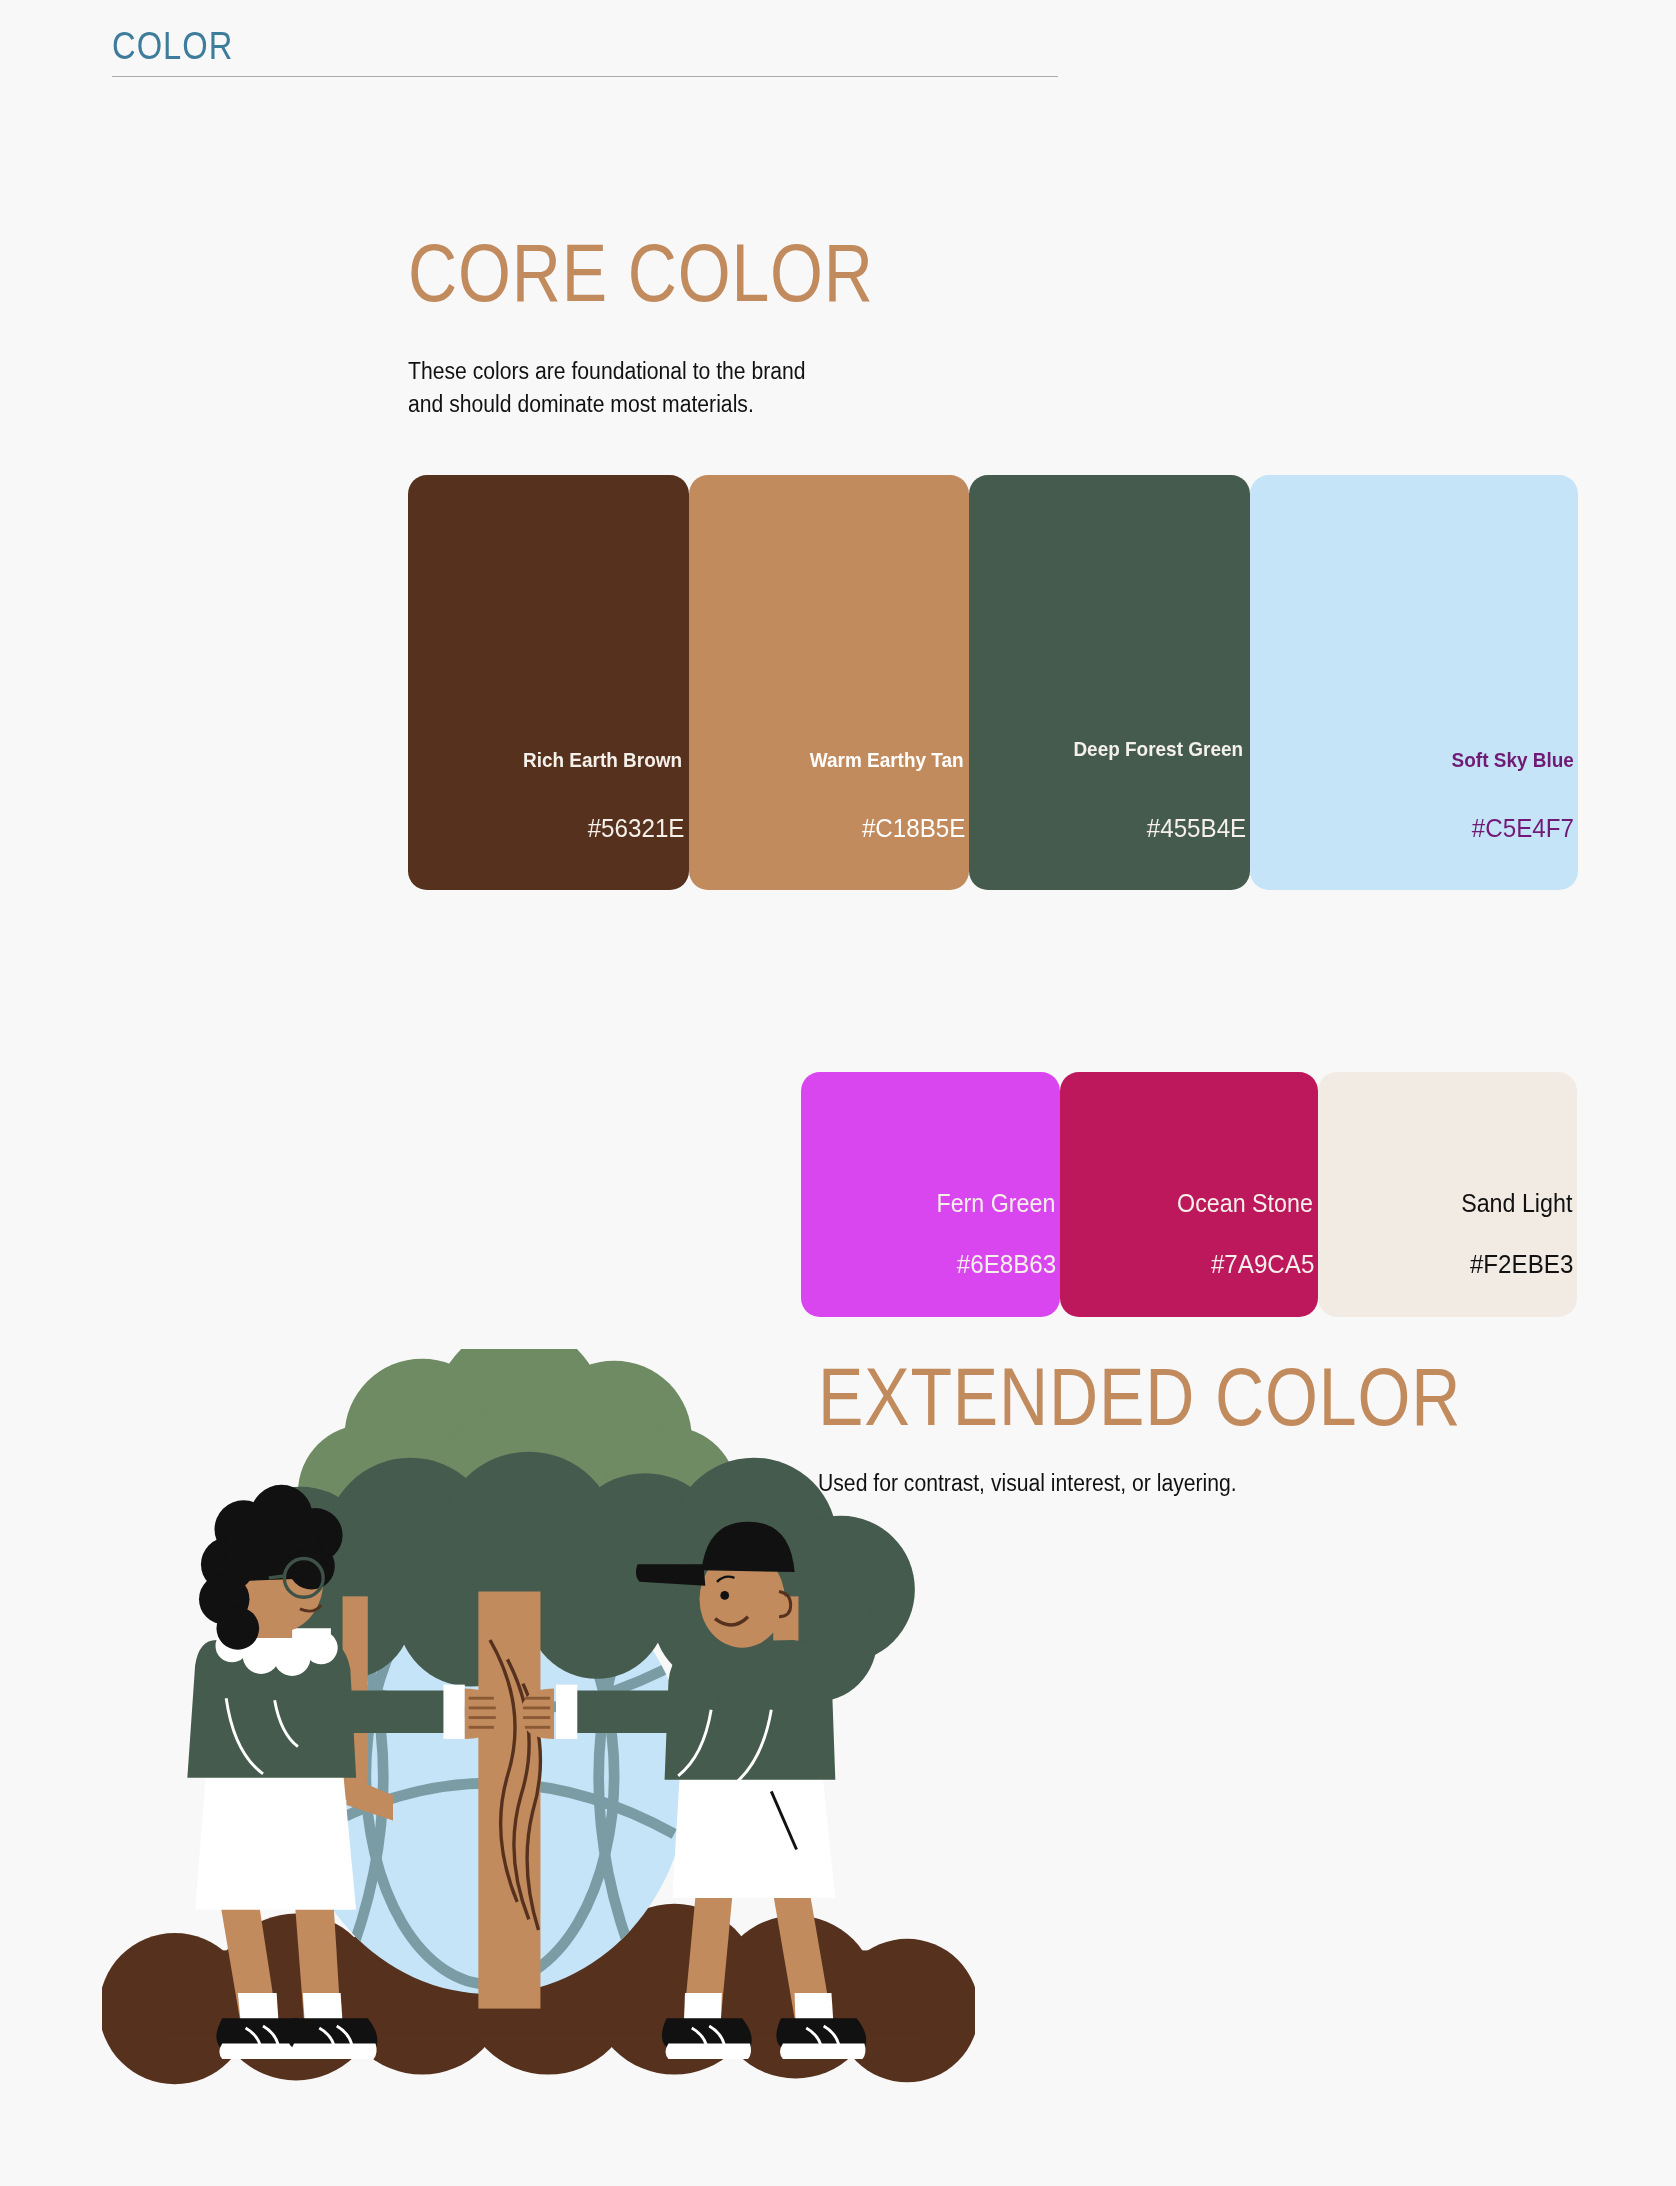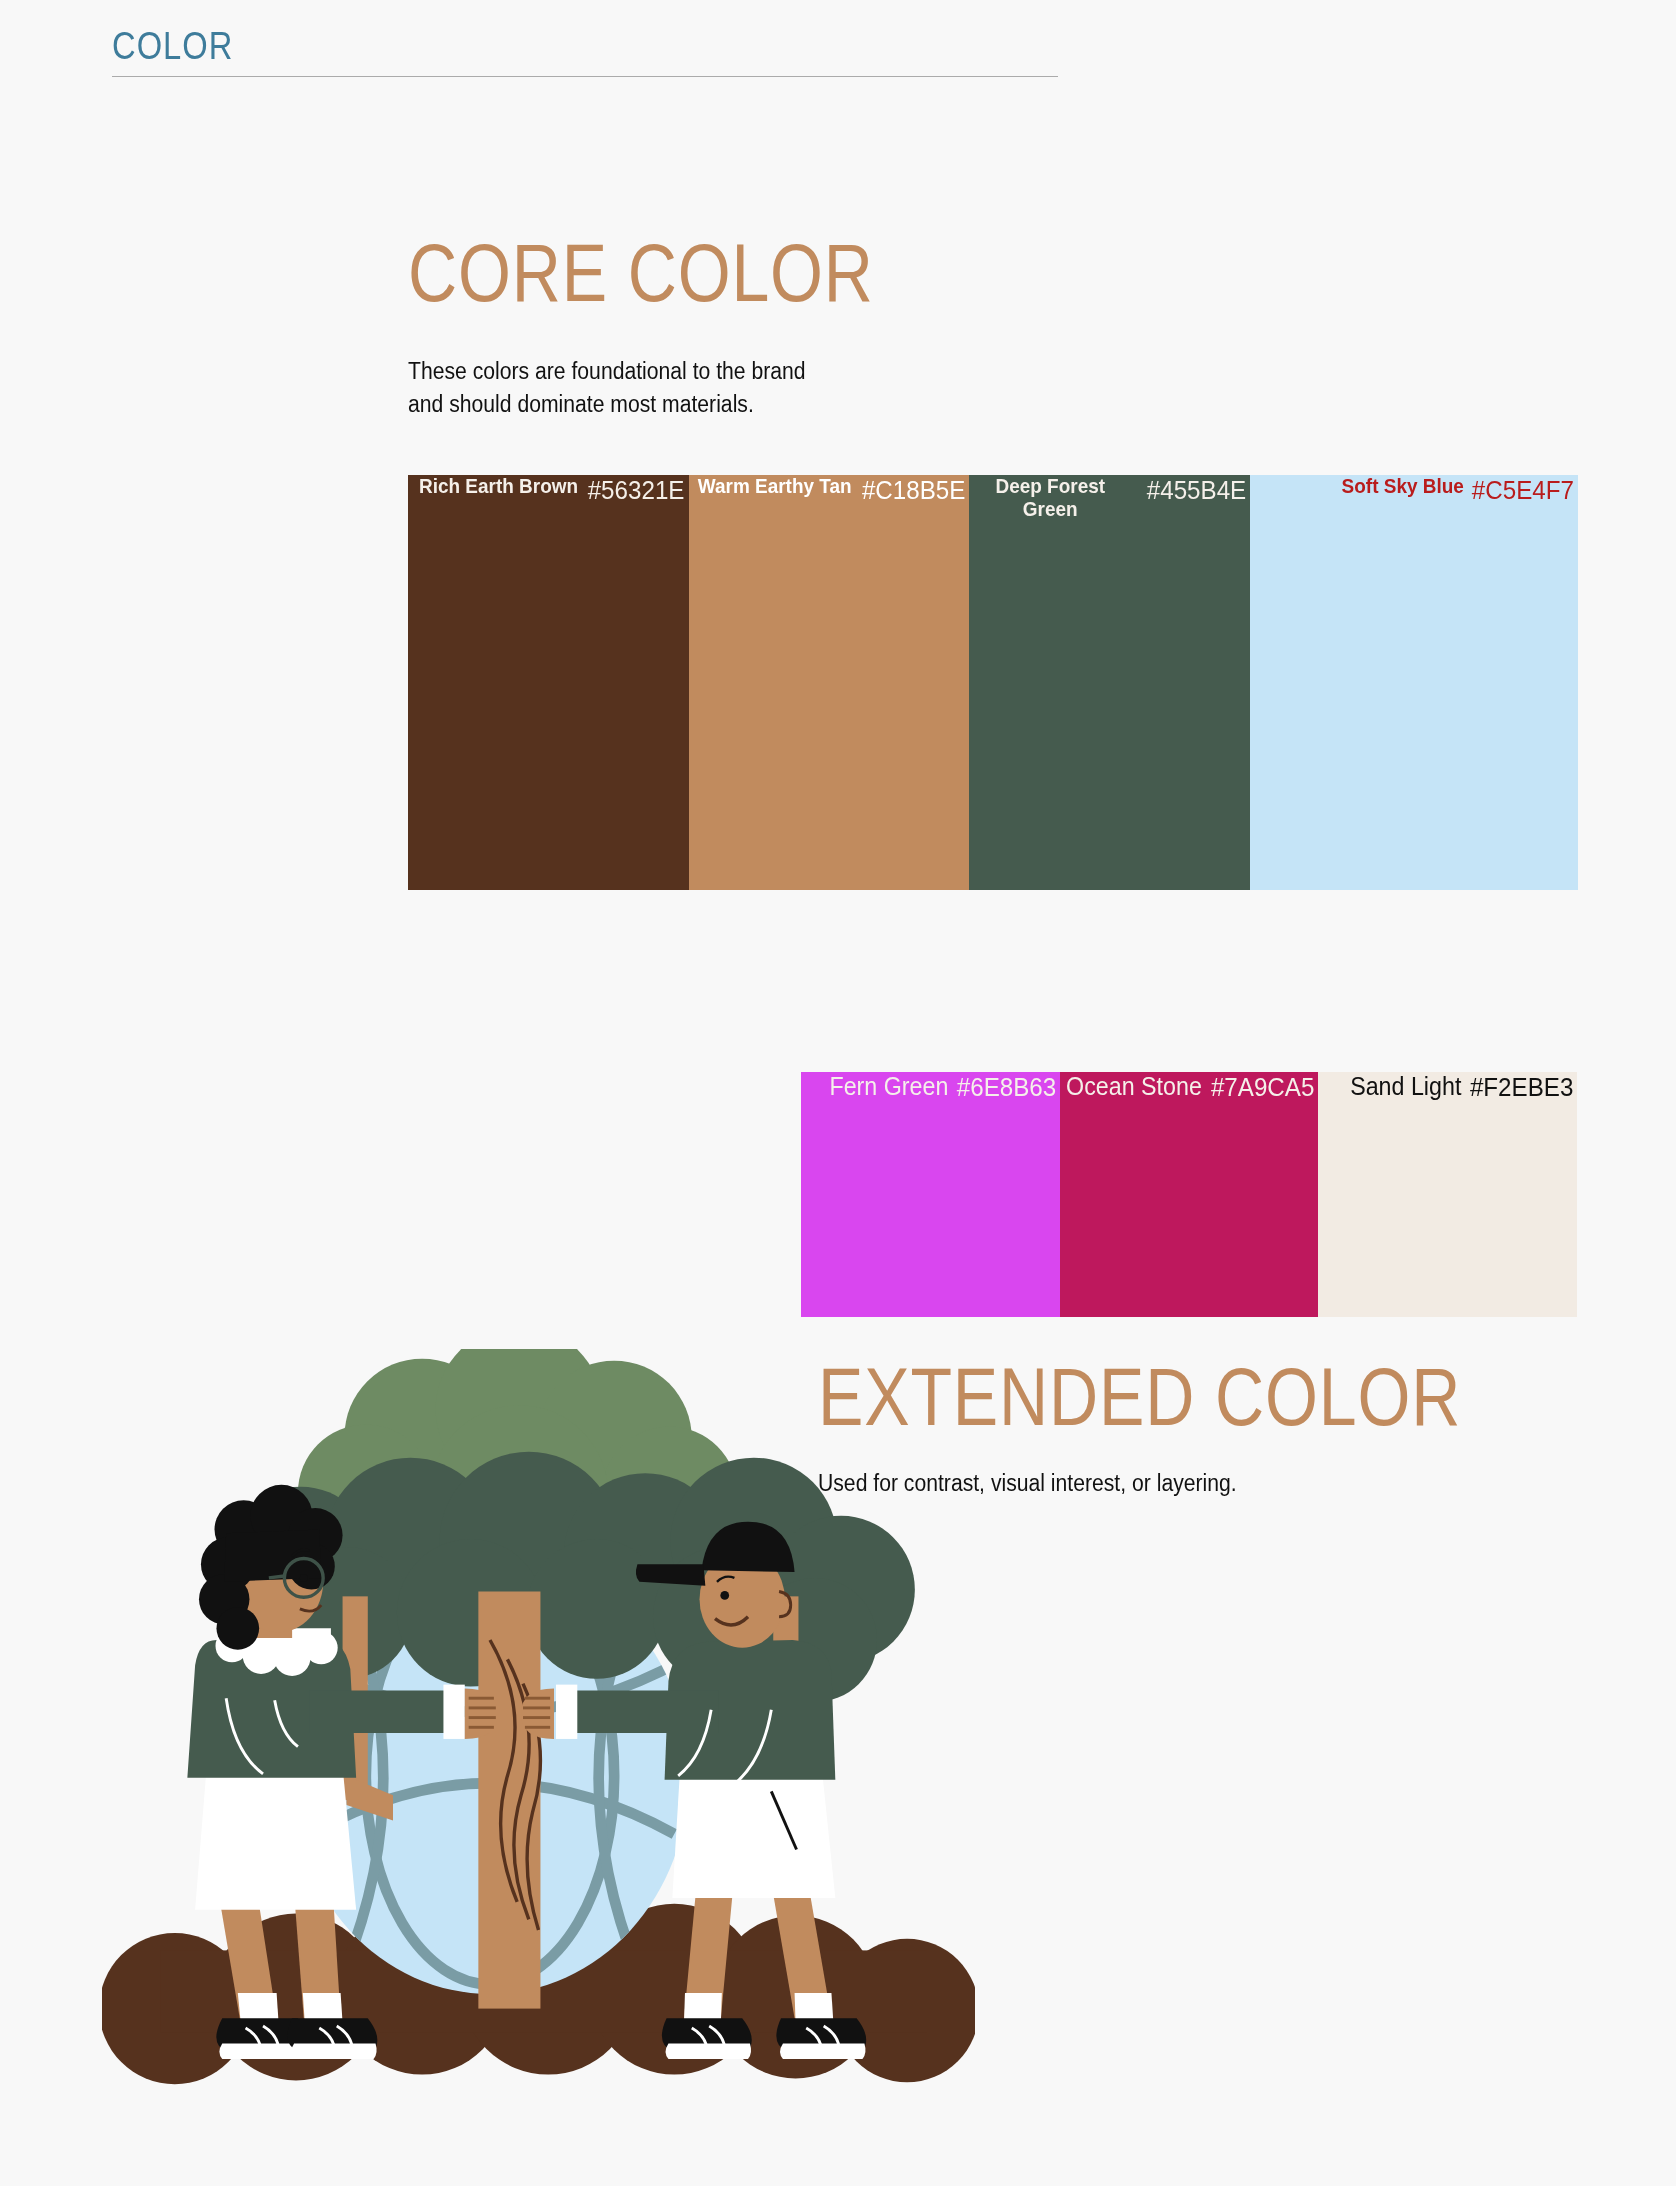--- a/index.html
+++ b/index.html
@@ -83,23 +83,24 @@
     left: 801px;
     top: 1072px;
     width: 776px;
     height: 245px;
   }
 
   .swatch {
     flex: 1 1 0;
     position: relative;
     display: flex;
-    flex-direction: row;
-    align-items: flex-start;
+    flex-direction: column;
+    align-items: flex-end;
     justify-content: flex-end;
+    border-radius: 19px;
   }
   .swatch-name {
     font-family: "Liberation Sans Narrow", "Liberation Sans", sans-serif;
     font-size: 20.4px;
     text-align: center;
     transform: scaleX(0.93);
   }
   .swatch-hex {
     font-family: "Liberation Sans Narrow", "Liberation Sans", sans-serif;
     font-size: 26px;
@@ -146,21 +147,21 @@
       <div class="swatch-hex">#56321E</div>
     </div>
     <div class="swatch" style="background: rgb(193, 139, 94); color: rgb(255, 255, 255);">
       <div class="swatch-name">Warm Earthy Tan</div>
       <div class="swatch-hex">#C18B5E</div>
     </div>
     <div class="swatch" style="background: rgb(69, 91, 78); color: rgb(245, 240, 234); gap: 11px;">
       <div class="swatch-name">Deep Forest Green</div>
       <div class="swatch-hex">#455B4E</div>
     </div>
-    <div class="swatch" style="background: rgb(197, 228, 247); color: #b91c1c; padding-left: 48px;">
+    <div class="swatch" style="background: rgb(197, 228, 247); color: #701a75; padding-left: 48px;">
       <div class="swatch-name">Soft Sky Blue</div>
       <div class="swatch-hex">#C5E4F7</div>
     </div>
   </div>
 
   <div id="extended-swatches" class="swatch-row">
     <div class="swatch" style="background: #d946ef; color: rgb(245, 240, 234);">
       <div class="swatch-name">Fern Green</div>
       <div class="swatch-hex">#6E8B63</div>
     </div>

